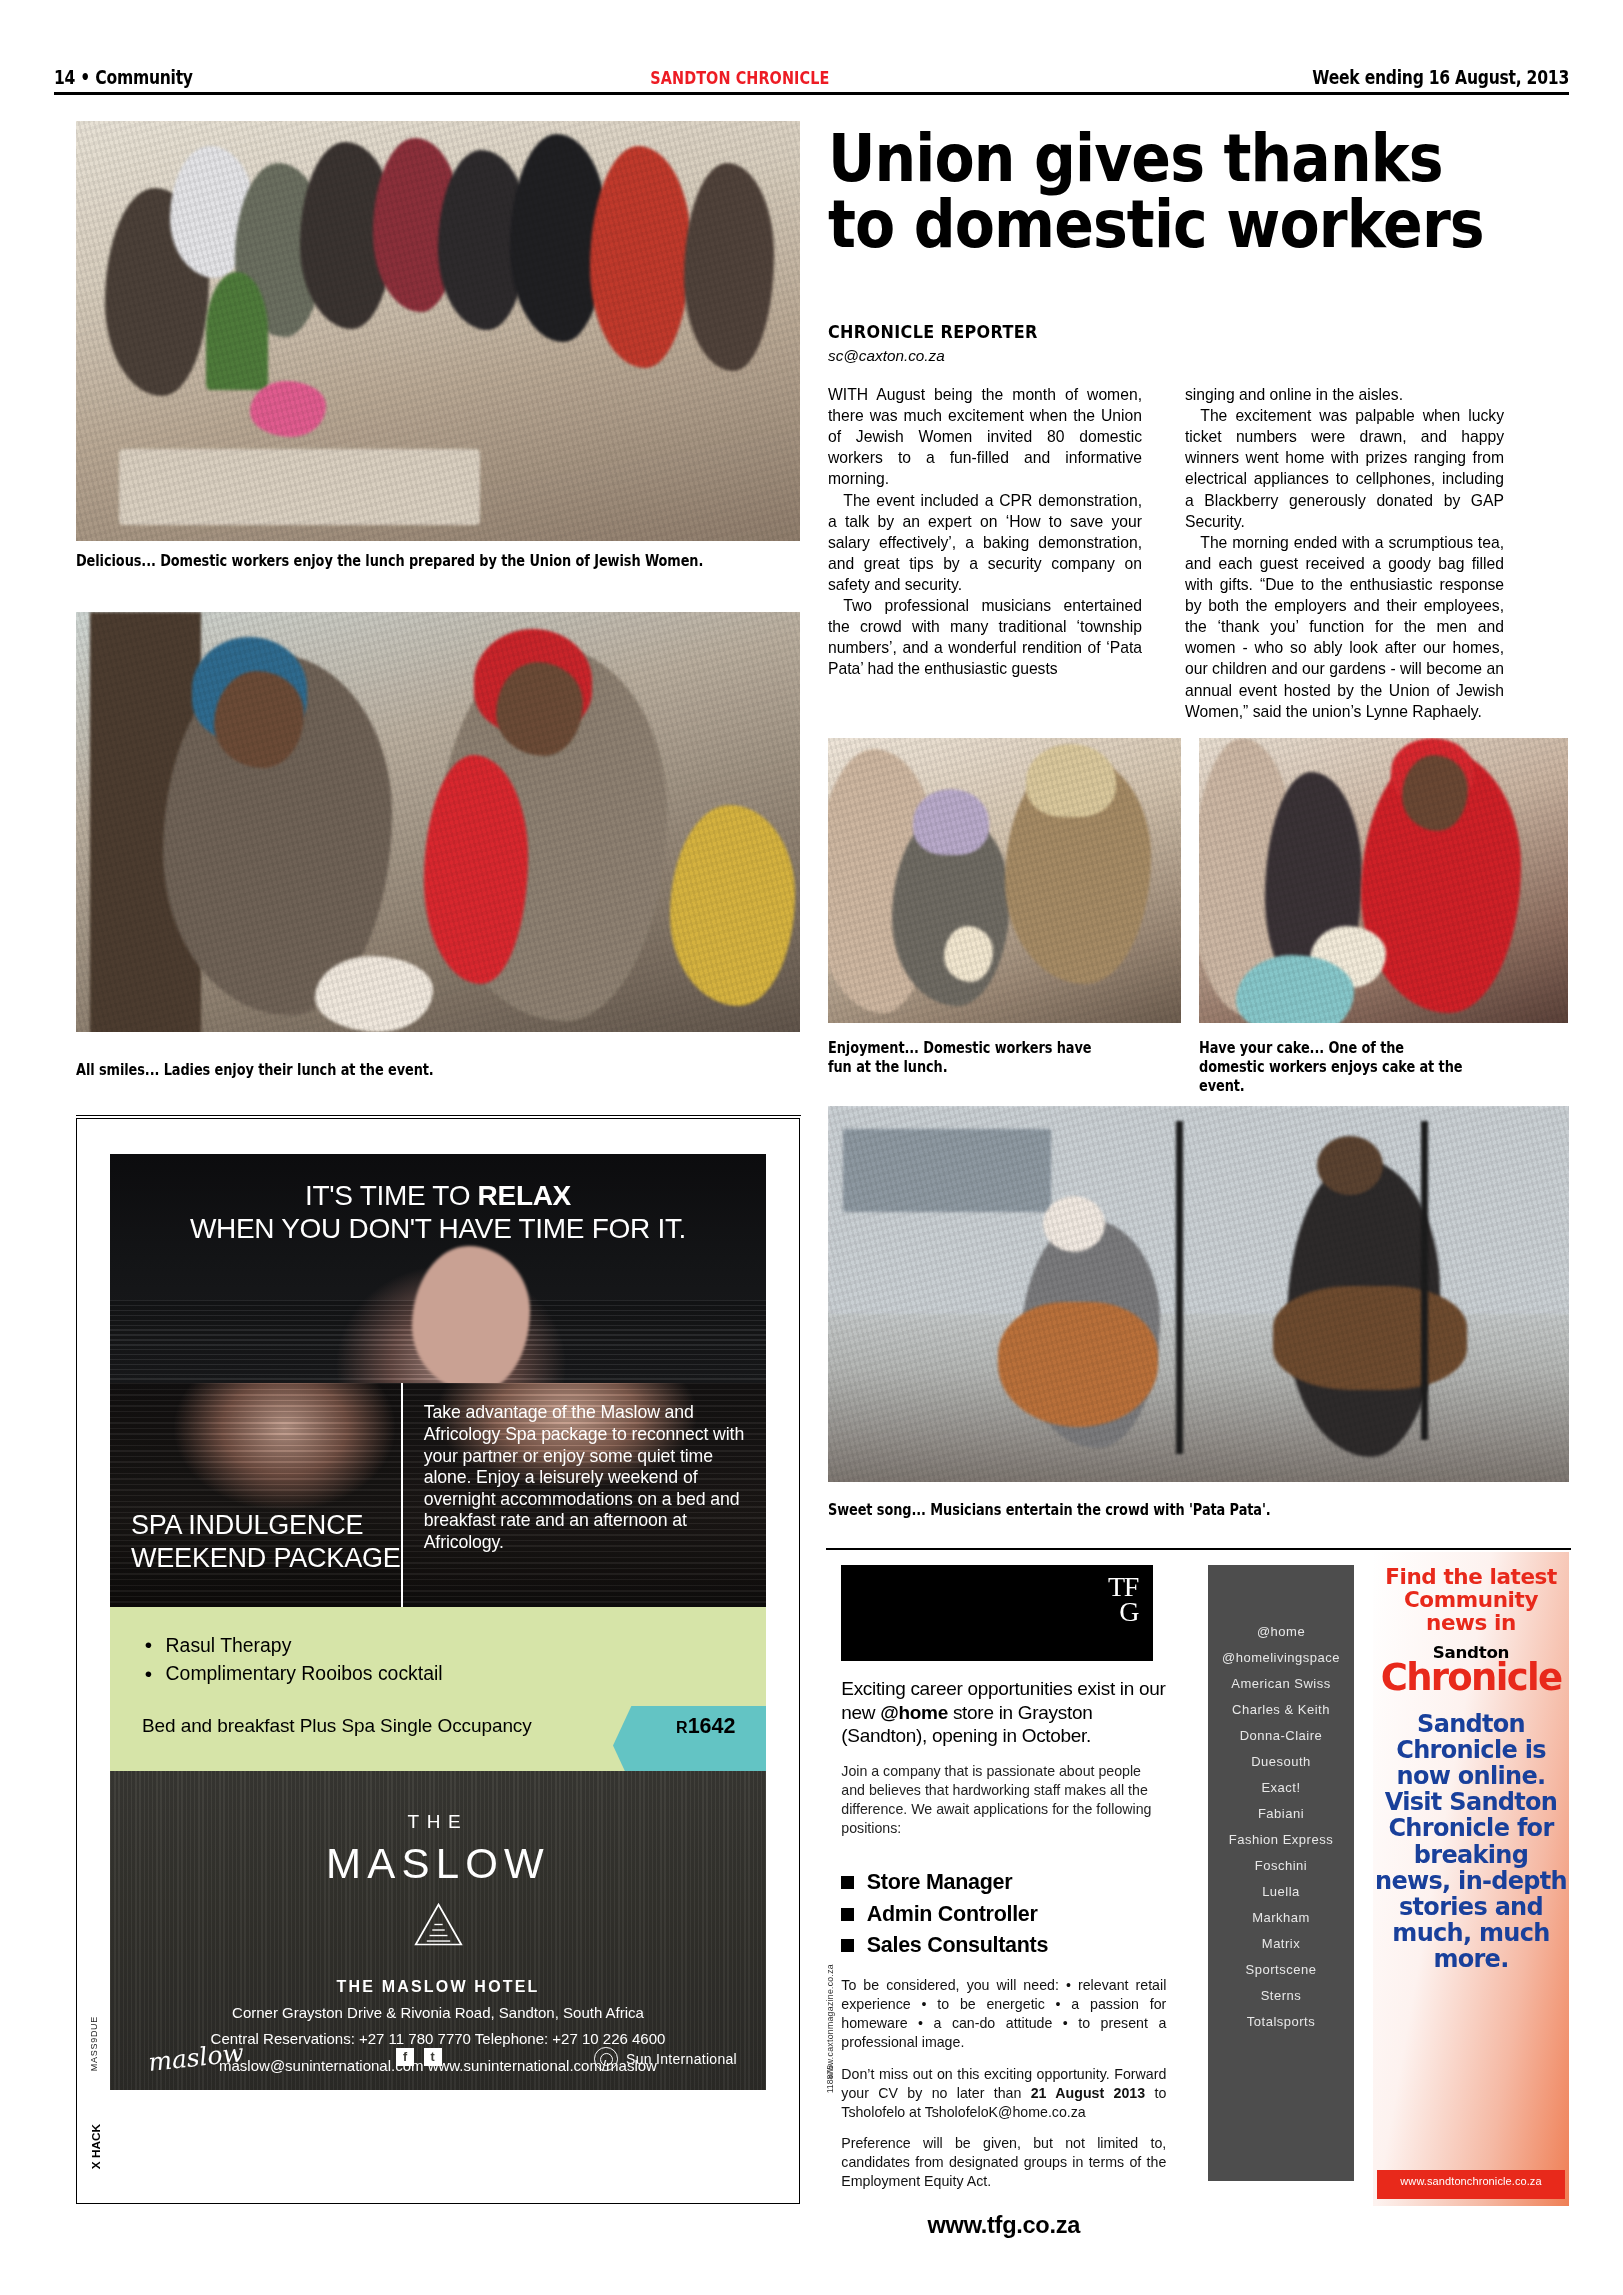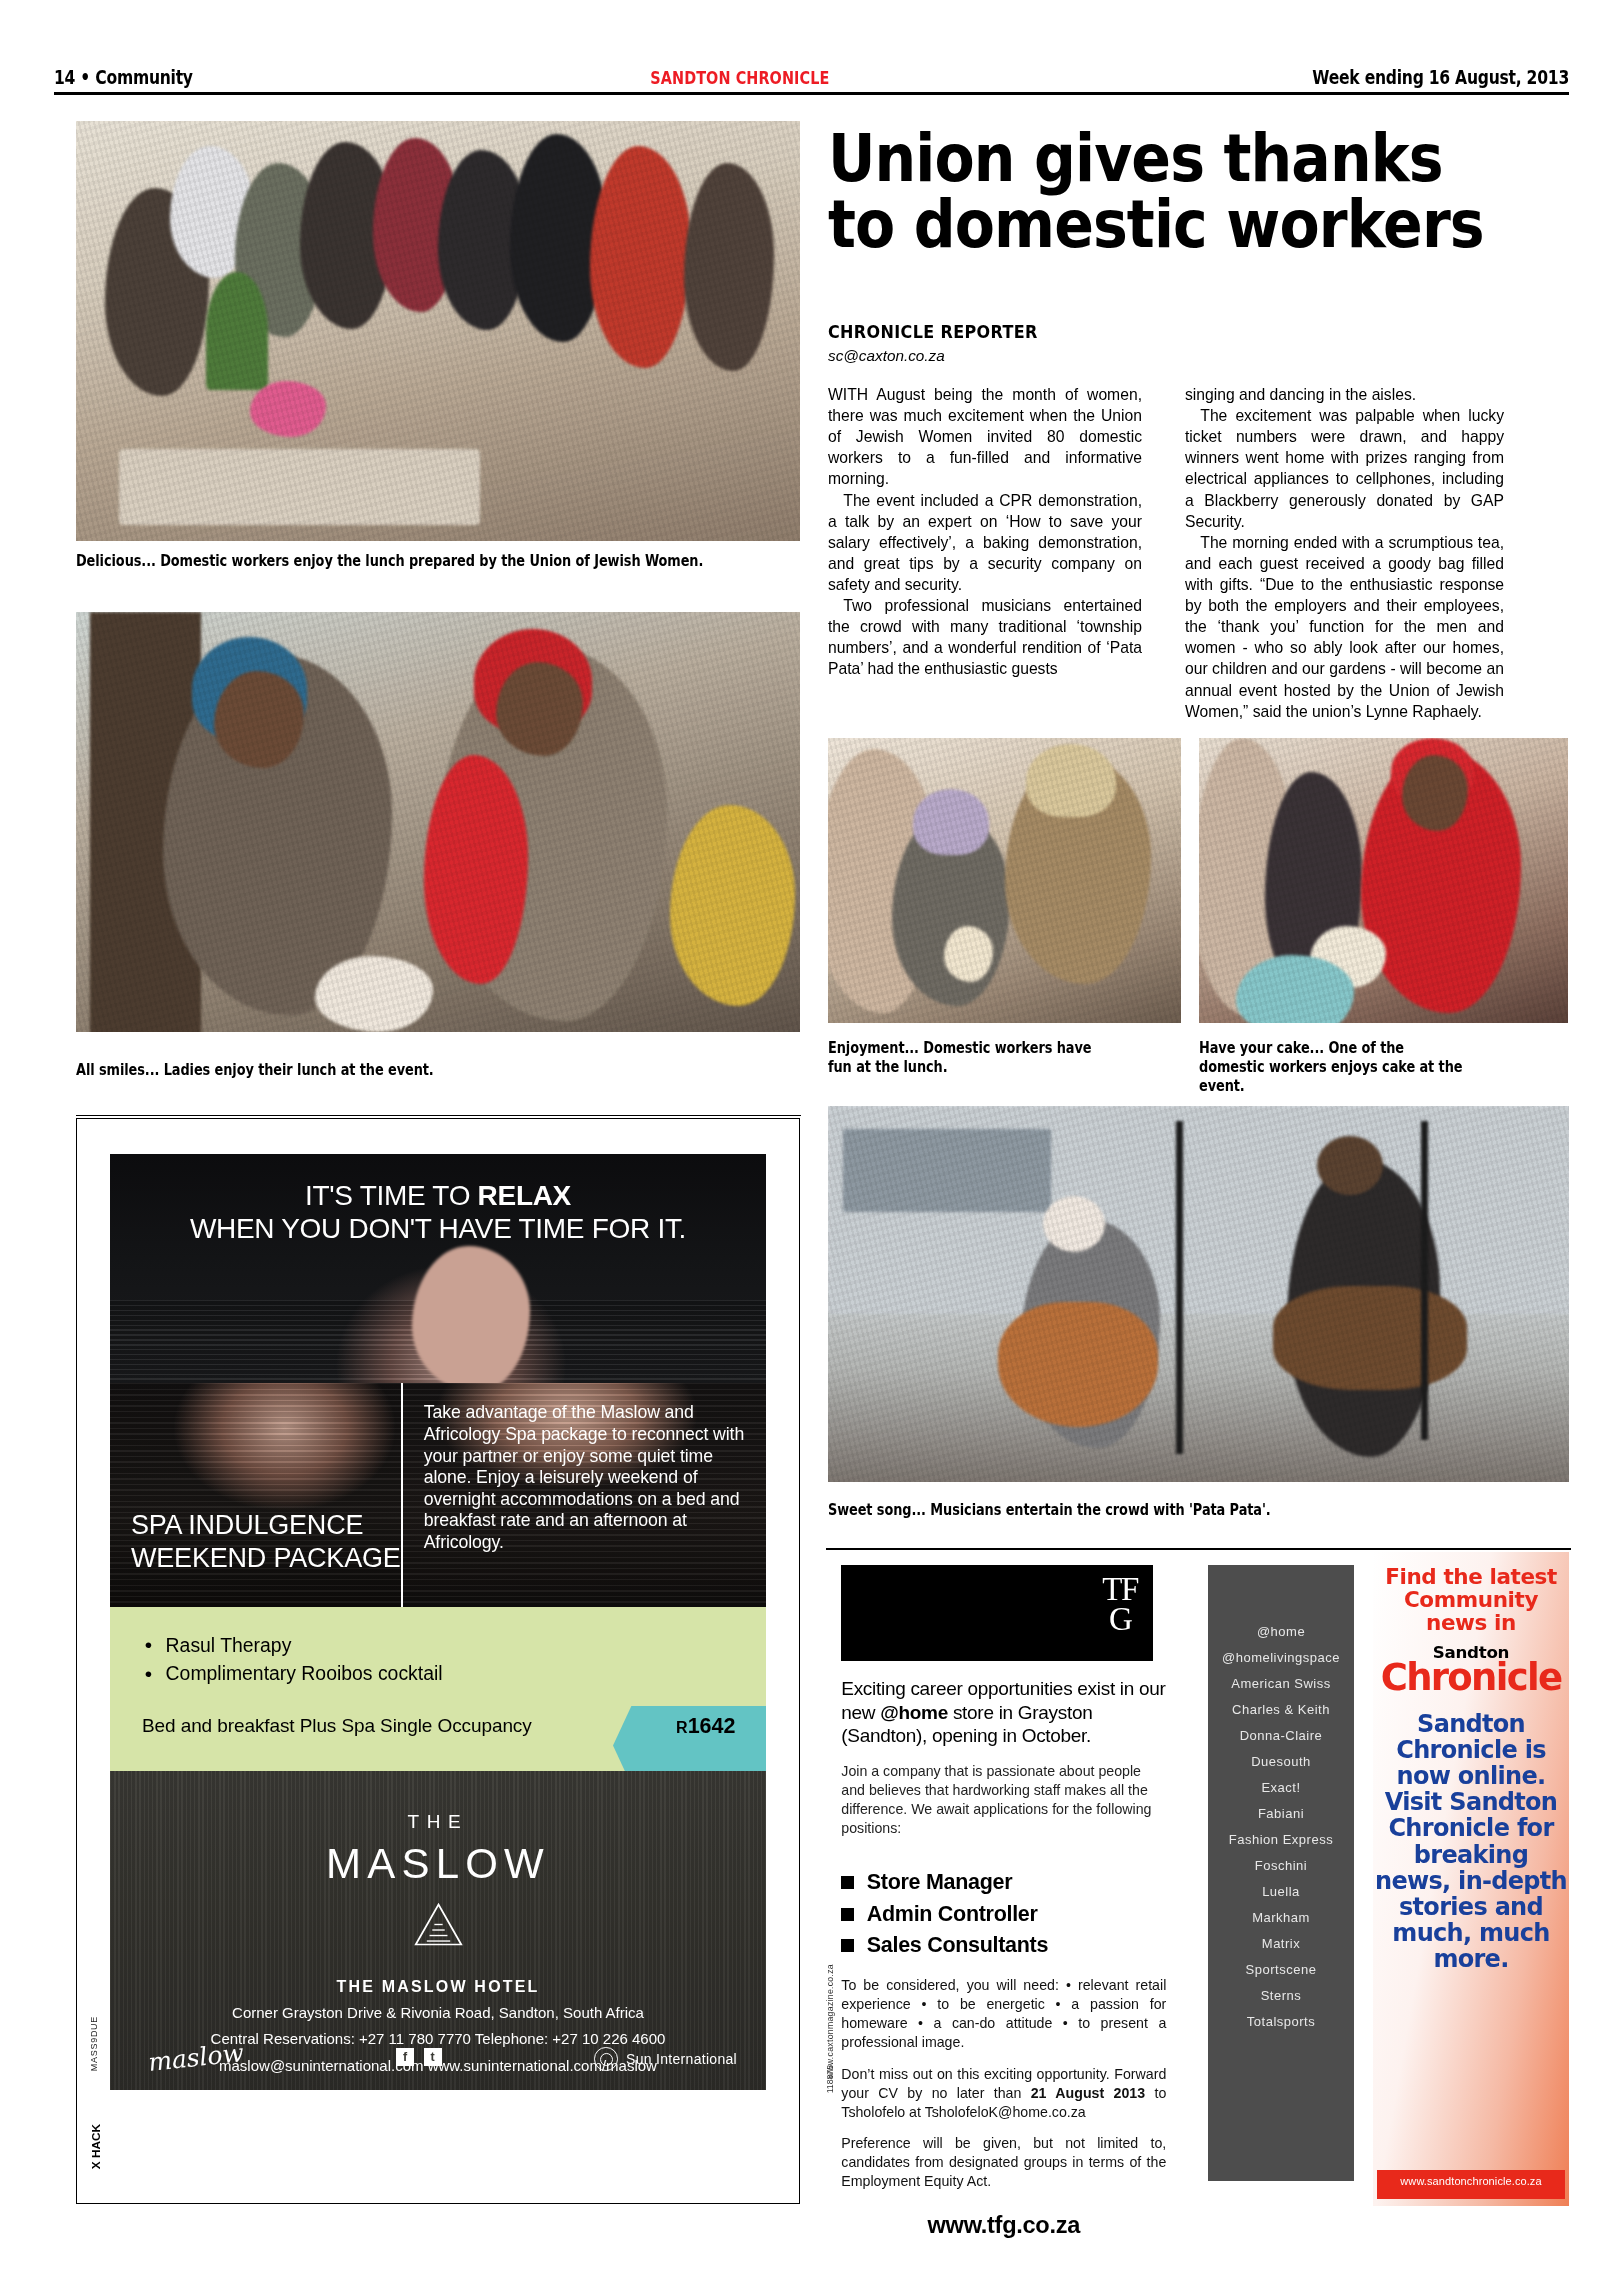--- a/index.html
+++ b/index.html
@@ -228,22 +228,22 @@
   #tfg-ad {
     position: absolute; left: 826px; top: 1548px; width: 745px; height: 656px;
     border-top: 2.8px solid #000; background: #fff;
   }
   .tfg-left { position: absolute; left: 15.3px; top: 15.3px; width: 325px; }
   .tfg-logobox {
     width: 312px; height: 96px; background: #000; position: relative;
   }
   .tfg-logo {
     position: absolute; right: 15.3px; top: 8.3px; color: #fff;
-    font-family: "Liberation Serif", serif; font-size: 33px; line-height: .92;
-    letter-spacing: -1.4px; text-align: center;
+    font-family: "Liberation Serif", serif; font-size: 28px; line-height: .92;
+    letter-spacing: -1.4px; text-align: right;
   }
   .tfg-lead {
     margin-top: 15.3px; font-size: 19px; line-height: 1.26; letter-spacing: -0.3px;
     font-weight: 300;
   }
   .tfg-lead b { font-weight: bold; }
   .tfg-body { margin-top: 14px; font-size: 14.2px; line-height: 1.32; color: #222; }
   .tfg-jobs { margin-top: 30px; }
   .tfg-job {
     display: flex; align-items: center; gap: 12.5px;
@@ -388,21 +388,21 @@
   </div>
   <div class="byline">CHRONICLE REPORTER</div>
   <div class="byline-mail">sc@caxton.co.za</div>
 
   <div class="bodycol" id="col1">
     <p>WITH August being the month of women, there was much excitement when the Union of Jewish Women invited 80 domestic workers to a fun-filled and informative morning.</p>
     <p>The event included a CPR demonstration, a talk by an expert on ‘How to save your salary effectively’, a baking demonstration, and great tips by a security company on safety and security.</p>
     <p>Two professional musicians entertained the crowd with many traditional ‘township numbers’, and a wonderful rendition of ‘Pata Pata’ had the enthusiastic guests</p>
   </div>
   <div class="bodycol" id="col2">
-    <p>singing and dancing in the aisles.</p>
+    <p>singing and online in the aisles.</p>
     <p>The excitement was palpable when lucky ticket numbers were drawn, and happy winners went home with prizes ranging from electrical appliances to cellphones, including a Blackberry generously donated by GAP Security.</p>
     <p>The morning ended with a scrumptious tea, and each guest received a goody bag filled with gifts. “Due to the enthusiastic response by both the employers and their employees, the ‘thank you’ function for the men and women - who so ably look after our homes, our children and our gardens - will become an annual event hosted by the Union of Jewish Women,” said the union’s Lynne Raphaely.</p>
   </div>
 
   <div class="hr-thin" style="left:76px; top:1115px; width:725px;"></div>
 
   <div id="maslow-ad">
     <div class="maslow-inner">
 
       <div class="maslow-hero">

